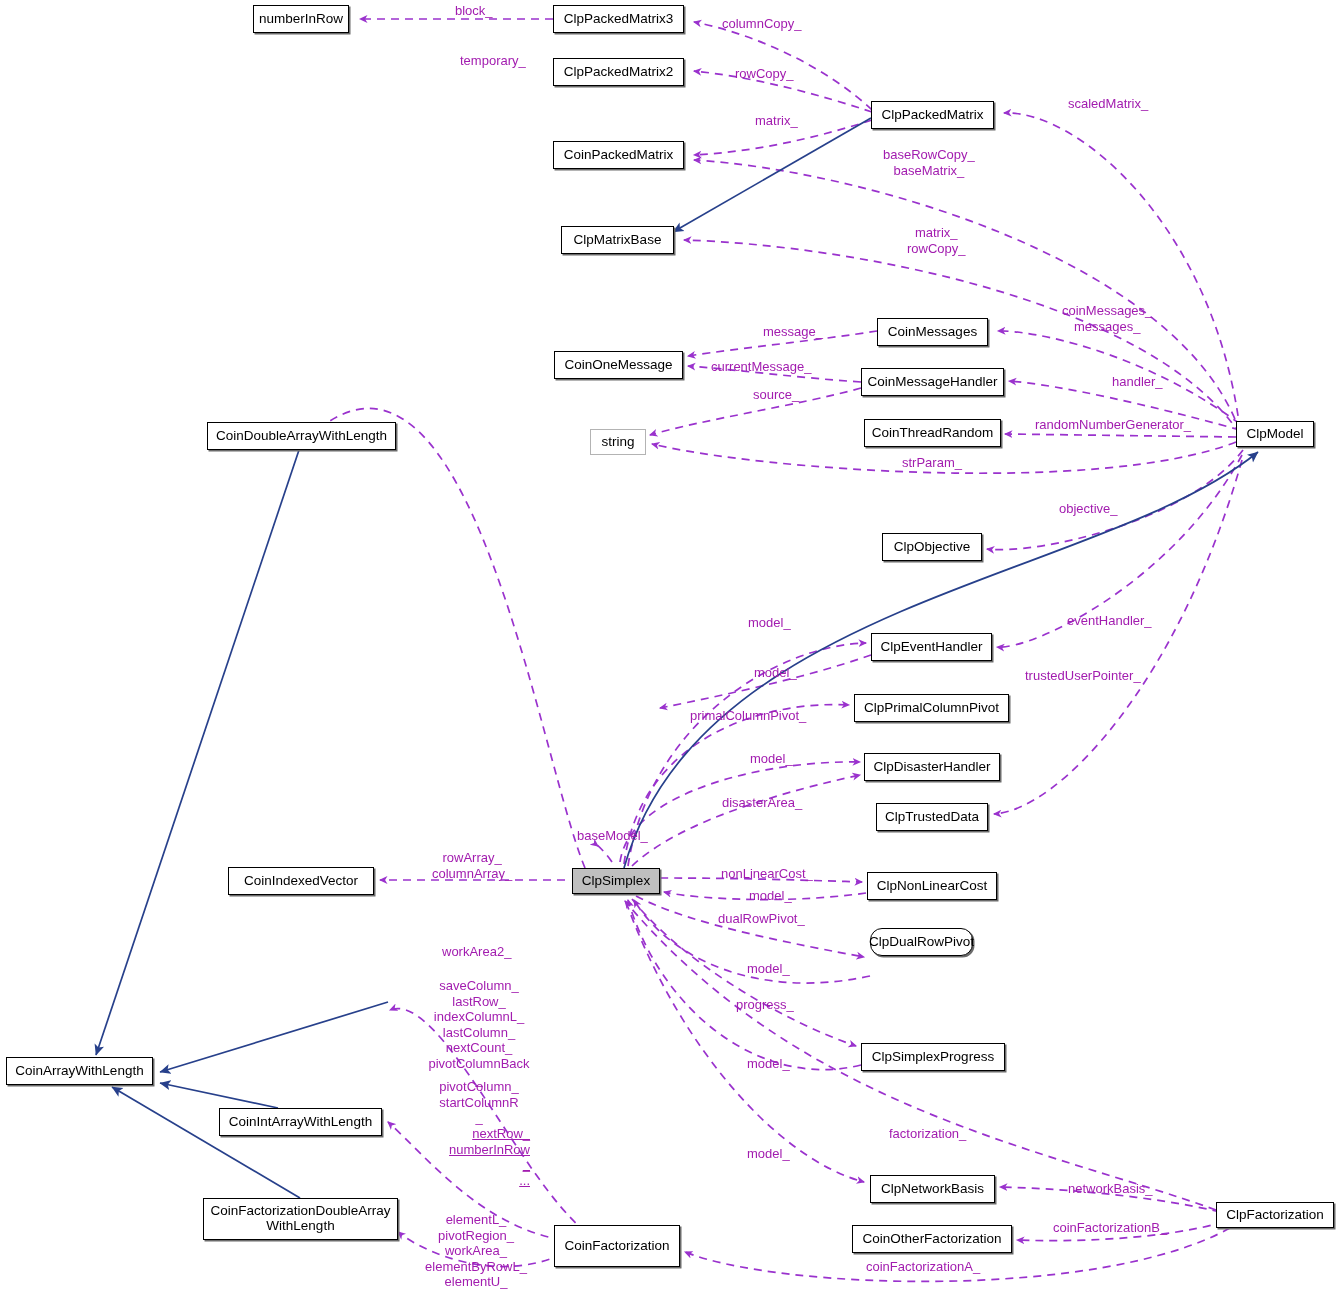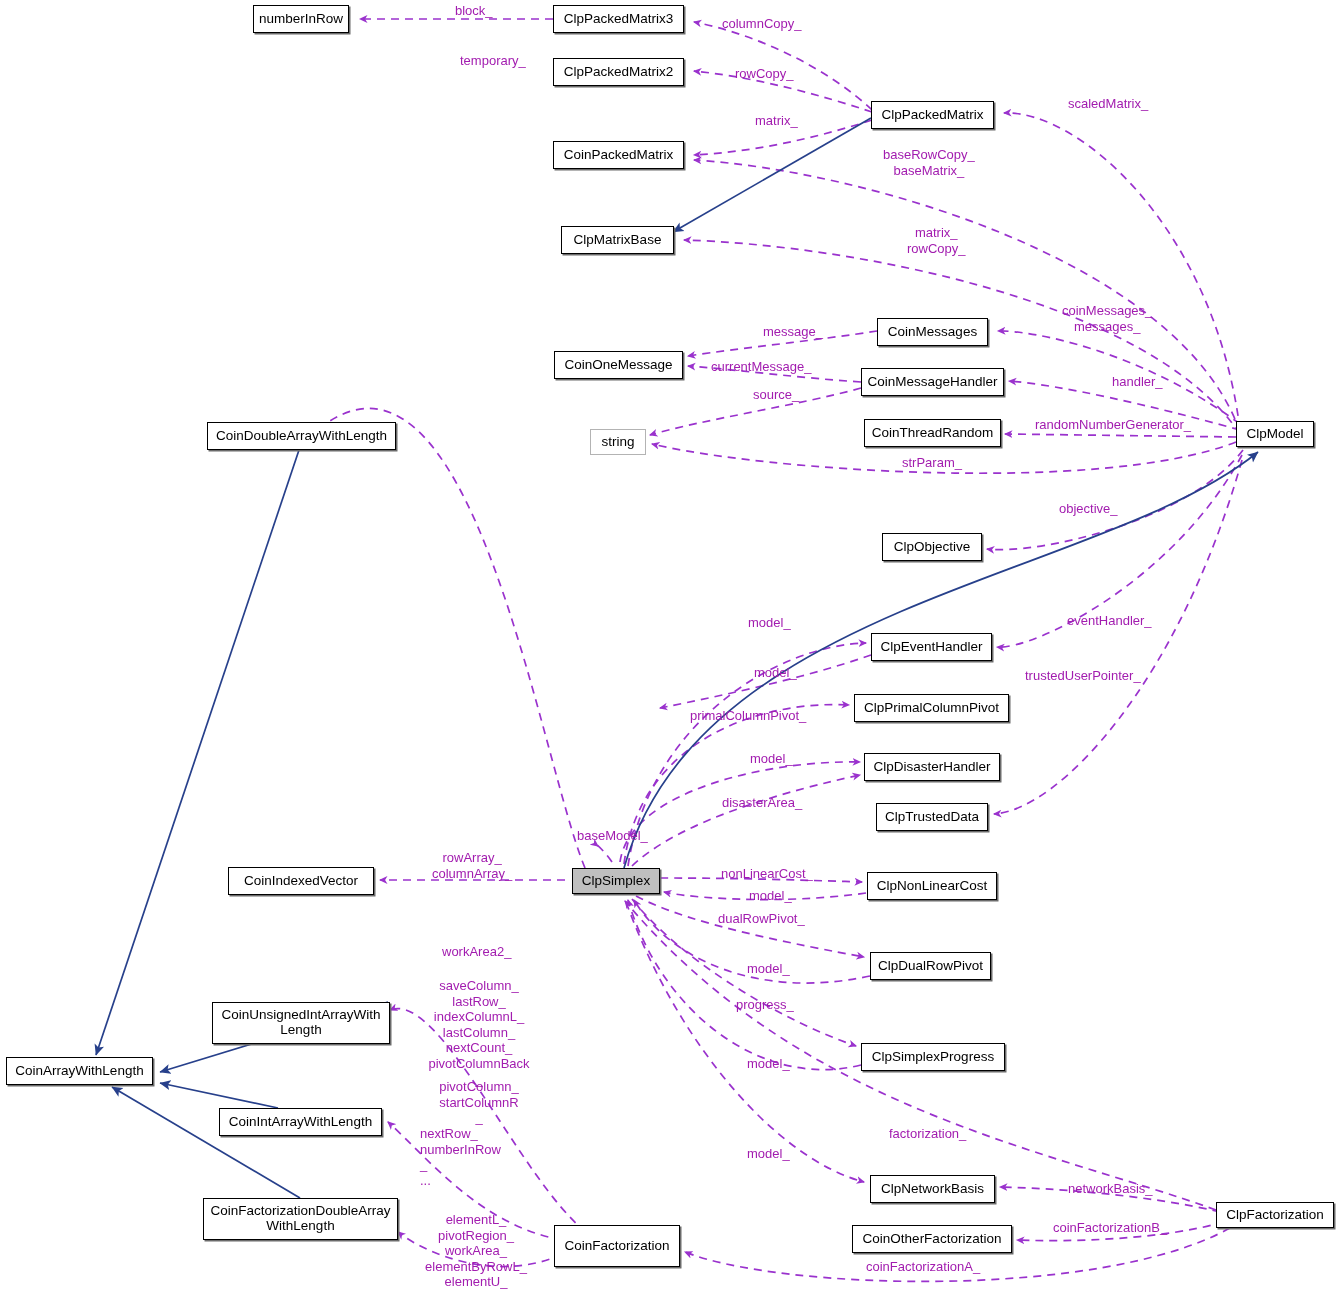--- a/index.html
+++ b/index.html
@@ -96,23 +96,21 @@
   <div class="node" style="left:1236px;top:421px;width:78px;height:26px;">ClpModel</div>
   <div class="node" style="left:207px;top:422px;width:189px;height:28px;">CoinDoubleArrayWithLength</div>
   <div class="node" style="left:882px;top:533px;width:100px;height:28px;">ClpObjective</div>
   <div class="node" style="left:871px;top:633px;width:121px;height:28px;">ClpEventHandler</div>
   <div class="node" style="left:854px;top:694px;width:155px;height:28px;">ClpPrimalColumnPivot</div>
   <div class="node" style="left:864px;top:753px;width:136px;height:28px;">ClpDisasterHandler</div>
   <div class="node" style="left:876px;top:803px;width:112px;height:28px;">ClpTrustedData</div>
   <div class="node" style="left:228px;top:867px;width:146px;height:28px;">CoinIndexedVector</div>
   <div class="node current" style="left:572px;top:868px;width:88px;height:26px;">ClpSimplex</div>
   <div class="node" style="left:867px;top:872px;width:130px;height:28px;">ClpNonLinearCost</div>
-  <div class="node" style="left:870px;top:952px;width:121px;height:28px;">ClpDualRowPivot</div>
-  <div class="node" style="left:212px;top:1002px;width:178px;height:42px;white-space:pre-line;">CoinUnsignedIntArrayWith
-Length</div>
+  <div class="node" style="left:870px;top:928px;width:103px;height:28px;border-radius:12px;">ClpDualRowPivot</div>
   <div class="node" style="left:861px;top:1043px;width:144px;height:28px;">ClpSimplexProgress</div>
   <div class="node" style="left:6px;top:1057px;width:147px;height:28px;">CoinArrayWithLength</div>
   <div class="node" style="left:219px;top:1108px;width:163px;height:28px;">CoinIntArrayWithLength</div>
   <div class="node" style="left:870px;top:1175px;width:125px;height:28px;">ClpNetworkBasis</div>
   <div class="node" style="left:1216px;top:1202px;width:118px;height:26px;">ClpFactorization</div>
   <div class="node" style="left:203px;top:1198px;width:195px;height:42px;white-space:pre-line;">CoinFactorizationDoubleArray
 WithLength</div>
   <div class="node" style="left:852px;top:1225px;width:160px;height:28px;">CoinOtherFactorization</div>
   <div class="node" style="left:554px;top:1225px;width:126px;height:42px;">CoinFactorization</div>
 
@@ -155,21 +153,21 @@
 indexColumnL_
 lastColumn_
 nextCount_
 pivotColumnBack
 _</div>
   <div class="elabel" style="left:736px;top:997px;">progress_</div>
   <div class="elabel" style="left:424px;top:1079px;width:110px;text-align:center;">pivotColumn_
 startColumnR
 _</div>
   <div class="elabel" style="left:747px;top:1056px;">model_</div>
-  <div class="elabel" style="left:420px;top:1126px;width:110px;text-align:left;">nextRow_
+  <div class="elabel" style="left:420px;top:1126px;width:110px;text-align:right;text-decoration:underline;">nextRow_
 numberInRow
 _
 ...</div>
   <div class="elabel" style="left:889px;top:1126px;">factorization_</div>
   <div class="elabel" style="left:747px;top:1146px;">model_</div>
   <div class="elabel" style="left:1068px;top:1181px;">networkBasis_</div>
   <div class="elabel" style="left:416px;top:1212px;width:120px;text-align:center;">elementL_
 pivotRegion_
 workArea_
 elementByRowL_

